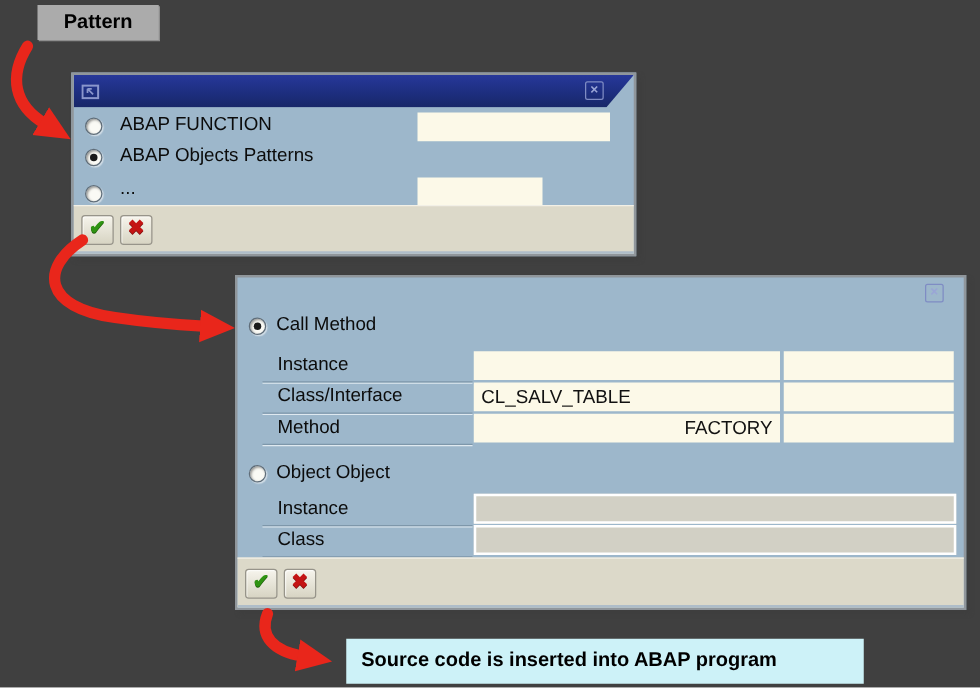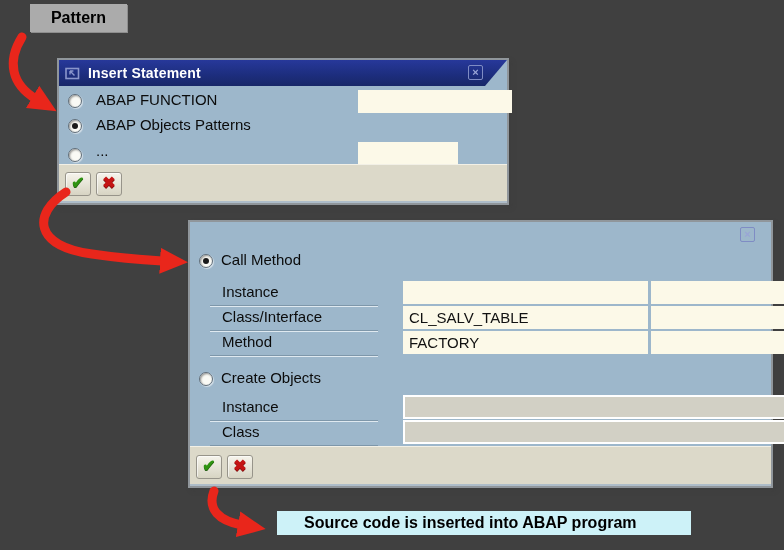--- a/index.html
+++ b/index.html
@@ -53,21 +53,21 @@
     border-radius:50%; background:#1a1a1a;
   }
   .rlabel {
     position:absolute; font-size:15px; color:#0b0b0b; white-space:nowrap;
   }
 
   
   .field {
     position:absolute; height:23px; border:none; outline:none;
     background:#fcf9e8; font-family:"Liberation Sans",sans-serif;
-    font-size:15px; color:#111; padding:0 6px;margin-left:24px;
+    font-size:15px; color:#111; padding:0 6px;
   }
   .field:disabled {
     background:#d2d0c5; border:2px solid #ffffff; color:#444;
   }
 
   
   .flabel {
     position:absolute; font-size:15px; color:#0b0b0b; white-space:nowrap;
   }
   .sep {
@@ -89,23 +89,23 @@
     font-size:16px; line-height:1; display:flex; align-items:center;
     justify-content:center; cursor:default; padding:0;
     box-shadow:1px 1px 0 rgba(255,255,255,.6) inset;
   }
   .tbtn .glyph { font-weight:bold; transform:translateY(-1px); }
   .tbtn.confirm .glyph { color:#2f9312; text-shadow:0 1px 0 #1c5a0a; }
   .tbtn.cancel  .glyph { color:#c41414; text-shadow:0 1px 0 #7c0a0a; }
 
   
   .note {
-    position:absolute; left:277px; top:511px; width:414px; height:24px;
+    position:absolute; left:277px; top:511px; width:414px; height:36px;
     background:#cdf2f8; color:#000; font-weight:bold; font-size:16px;
-    display:flex; align-items:center; padding-left:27px; white-space:nowrap;
+    display:flex; align-items:center; padding-left:12px; white-space:nowrap;
   }
 
   
   .arrows {
     position:absolute; left:0; top:0; z-index:50; pointer-events:none;
   }
   .arrow { stroke:#e9261b; stroke-width:9; fill:none; stroke-linecap:round; }
 </style>
 </head>
 <body>
@@ -116,21 +116,20 @@
 
   <div class="dialog" style="left:57px; top:58px; width:452px; height:147px;">
 
     <div class="titlebar">
       <span class="ticon">
         <svg width="15" height="13" viewBox="0 0 15 13">
           <rect x="1" y="1.5" width="12.5" height="10" fill="none" stroke="#8a96cc" stroke-width="1.6"></rect>
           <path d="M9.5 8.5 L5 4 M5 4 h3.4 M5 4 v3.4" stroke="#8a96cc" stroke-width="1.4" fill="none"></path>
         </svg>
       </span>
-      <span class="ttext">Insert Statement</span>
     </div>
     <span class="closebtn" style="right:24px;">×</span>
 
     <span class="radio" style="left:9px; top:34px;"></span>
     <span class="rlabel" style="left:37px; top:31px;">ABAP FUNCTION</span>
     <input class="field" style="left: 275px; top: 30px; width: 154px;" value="">
 
     <span class="radio sel" style="left:9px; top:59px;"></span>
     <span class="rlabel" style="left:37px; top:56px;">ABAP Objects Patterns</span>
 
@@ -159,26 +158,26 @@
     <input class="field" style="left: 189px; top: 59px; width: 245px;" value="">
     <input class="field" style="left: 437px; top: 59px; width: 136px;">
     <div class="sep" style="left:20px; top:83px; width:168px;"></div>
 
     <span class="flabel" style="left:32px; top:86px;">Class/Interface</span>
     <input class="field" style="left: 189px; top: 84px; width: 245px;" value="CL_SALV_TABLE">
     <input class="field" style="left: 437px; top: 84px; width: 136px;">
     <div class="sep" style="left:20px; top:108px; width:168px;"></div>
 
     <span class="flabel" style="left:32px; top:111px;">Method</span>
-    <input class="field" style="left: 189px; top: 109px; width: 245px;" value="FACTORY">
+    <input class="field" style="left: 189px; top: 109px; width: 245px; text-align: right;" value="FACTORY">
     <input class="field" style="left: 437px; top: 109px; width: 136px;">
     <div class="sep" style="left:20px; top:133px; width:168px;"></div>
 
     <span class="radio" style="left:9px; top:150px;"></span>
-    <span class="rlabel" style="left:31px; top:147px;">Create Objects</span>
+    <span class="rlabel" style="left:31px; top:147px;">Object Object</span>
 
     <span class="flabel" style="left:32px; top:176px;">Instance</span>
     <input class="field" style="left: 189px; top: 173px; width: 386px; height: 24px;" disabled="" value="">
     <div class="sep" style="left:20px; top:198px; width:168px;"></div>
 
     <span class="flabel" style="left:32px; top:201px;">Class</span>
     <input class="field" style="left: 189px; top: 198px; width: 386px; height: 24px;" disabled="" value="">
     <div class="sep" style="left:20px; top:223px; width:168px;"></div>
 
     <div class="toolbar" style="height:40px;">

